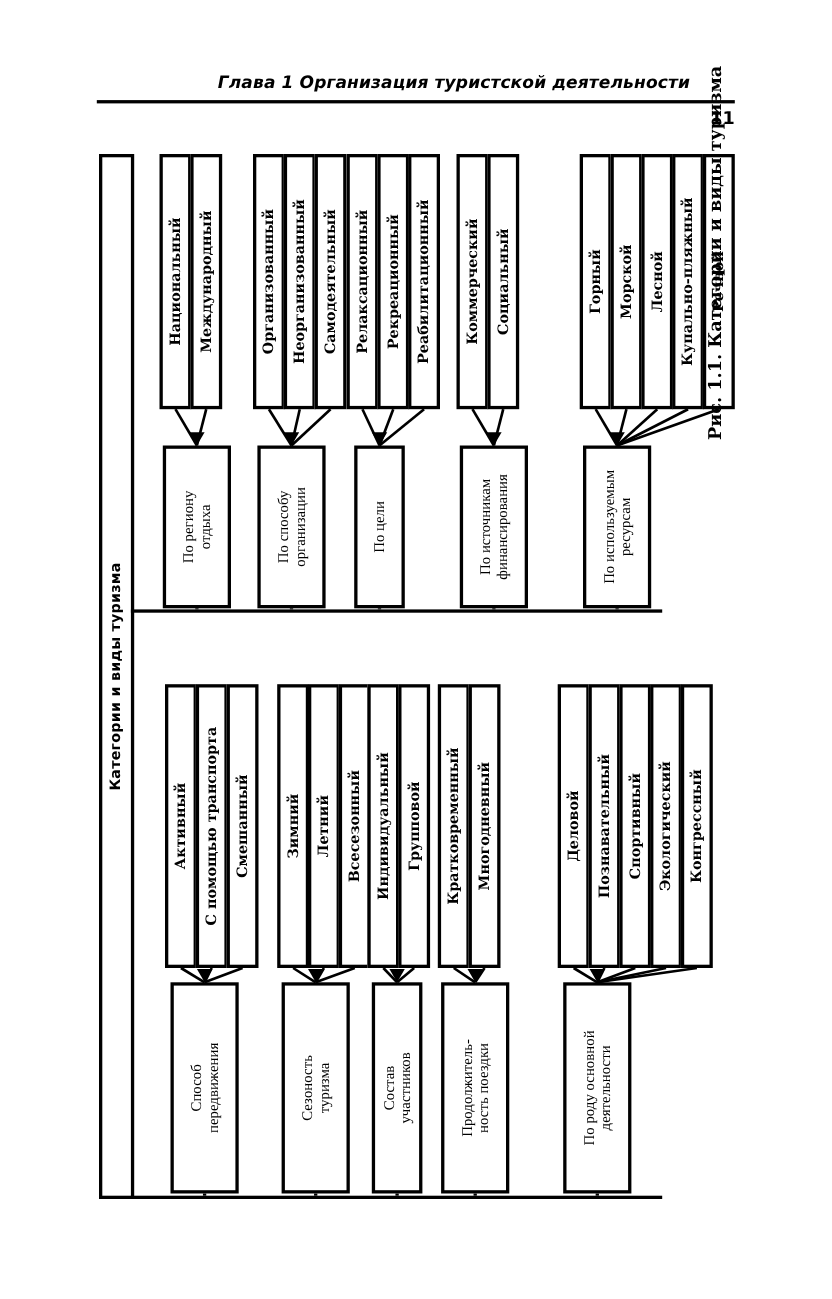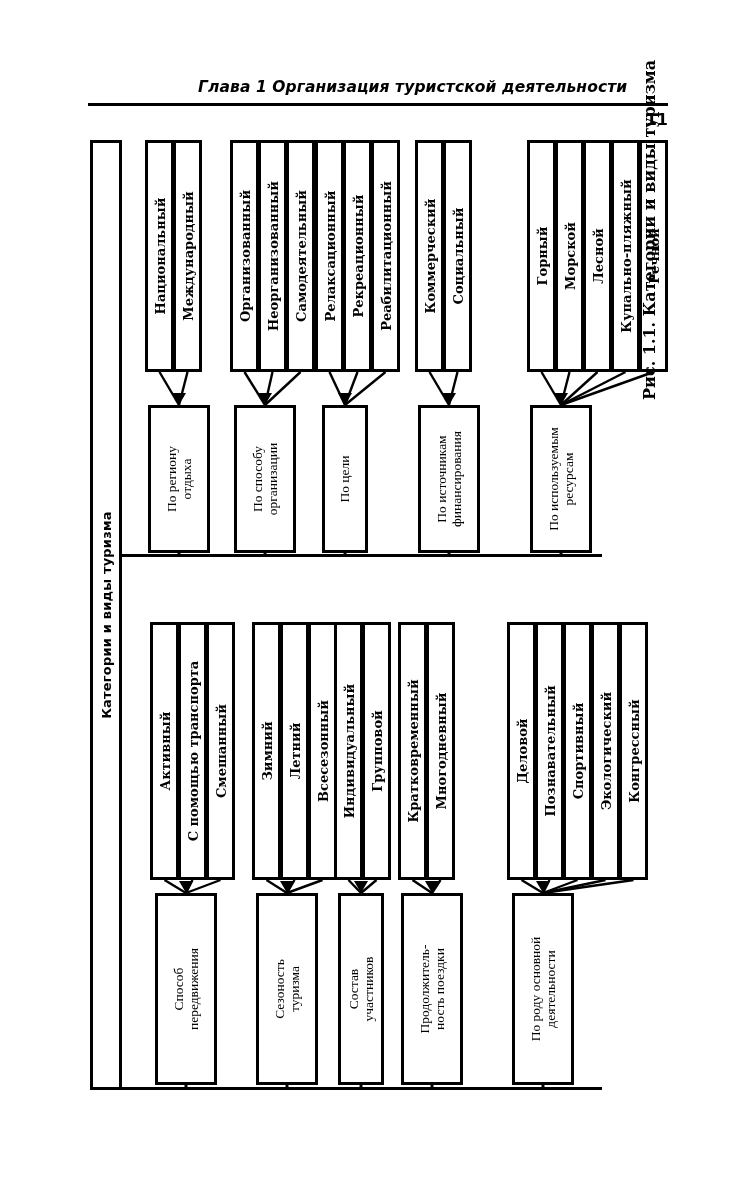--- a/index.html
+++ b/index.html
@@ -1,20 +1,20 @@
 <!DOCTYPE html>
 <html><head>
 <meta charset="utf-8">
 <style>
   html,body{margin:0;padding:0;background:#ffffff;}
   body{width:756px;height:1181px;position:relative;
        font-family:"Liberation Serif", serif;color:#000;}
 
   
-  .page-header{position:absolute;left:88px;top:78px;width:580px;height:34px;}
+  .page-header{position:absolute;left:88px;top:66px;width:580px;height:34px;}
   .head-title{position:absolute;left:110px;top:0;font-size:15.5px;font-weight:bold;
               font-style:italic;letter-spacing:.1px;white-space:nowrap;
               font-family:"DejaVu Sans", sans-serif;}
   .head-page{position:absolute;right:0;top:0;font-size:16px;font-weight:bold;
              font-family:"DejaVu Sans", sans-serif;margin-top:32px;}
   .head-rule{position:absolute;left:0;top:25px;width:580px;height:3px;background:#000;}
 
   
   .figure{position:absolute;left:0;top:0;width:756px;height:1181px;}
 

